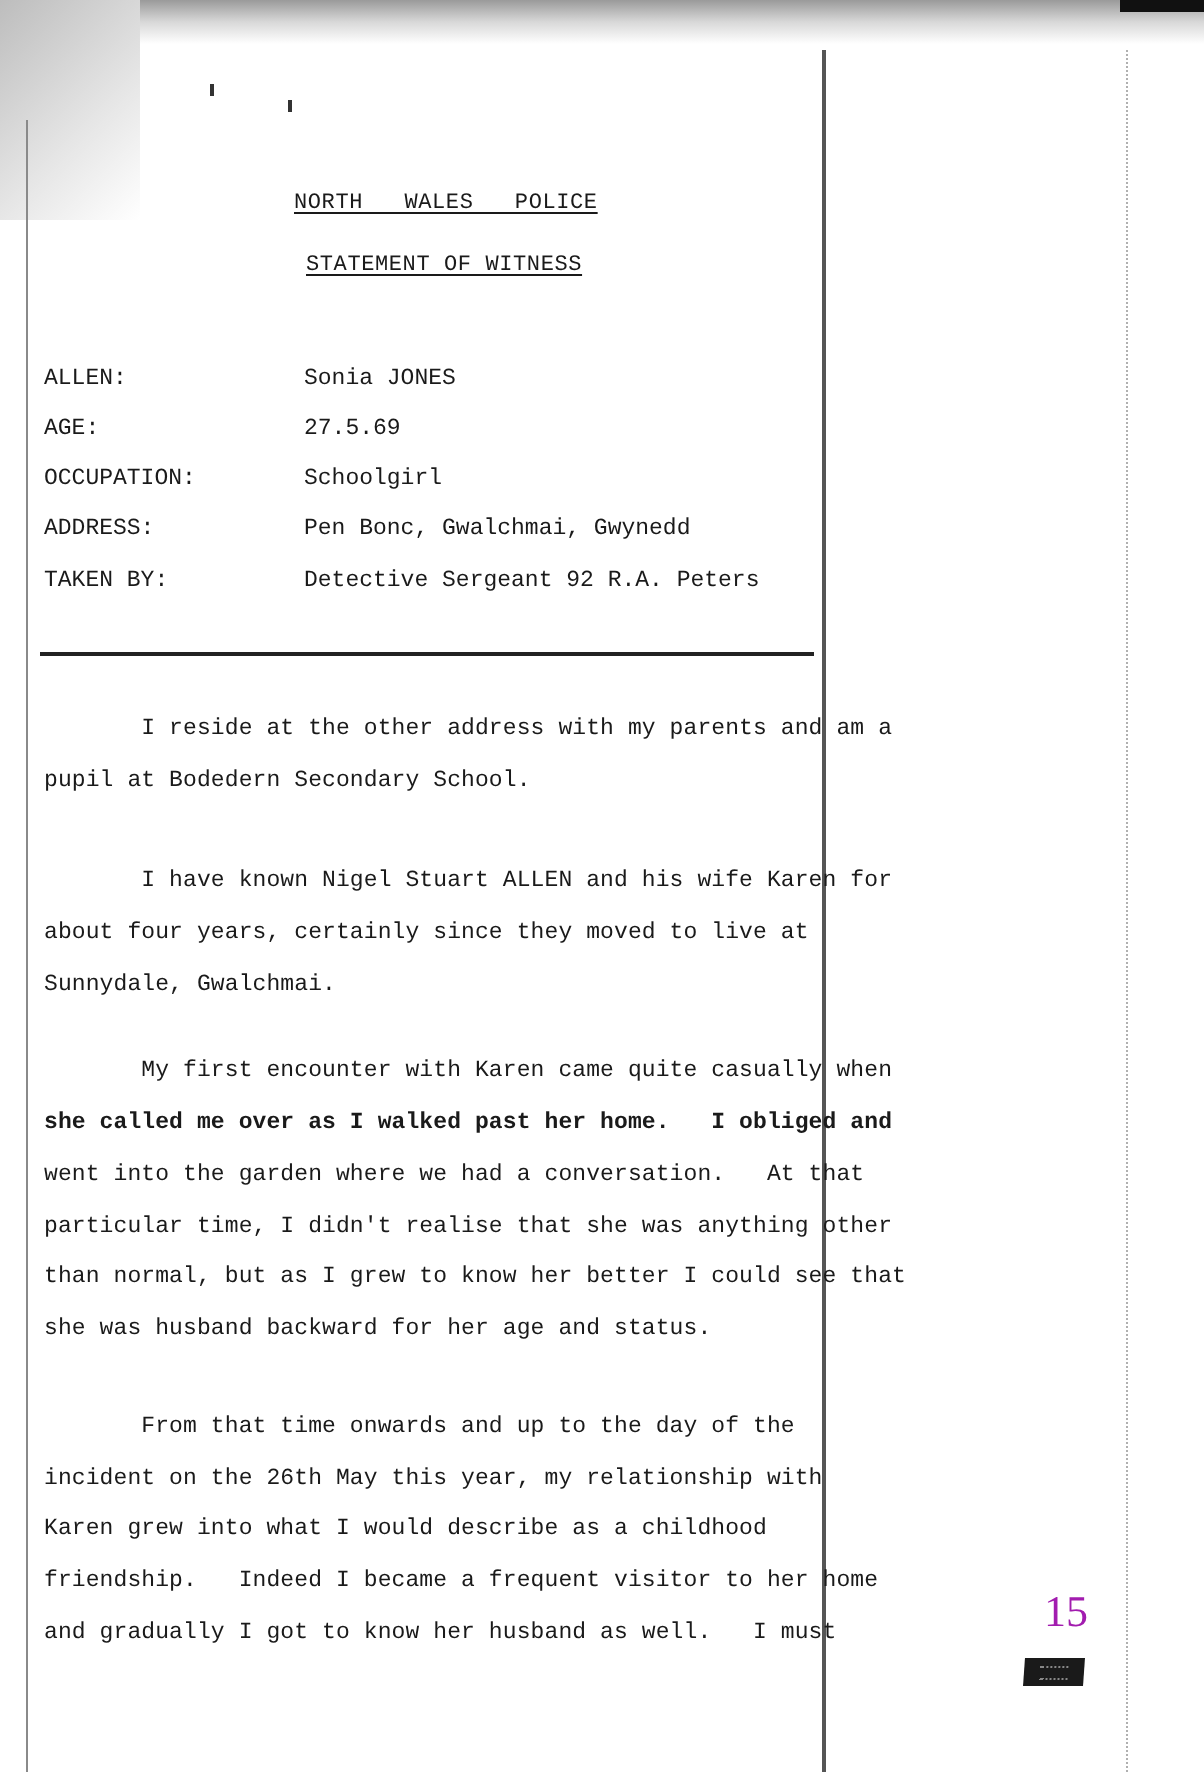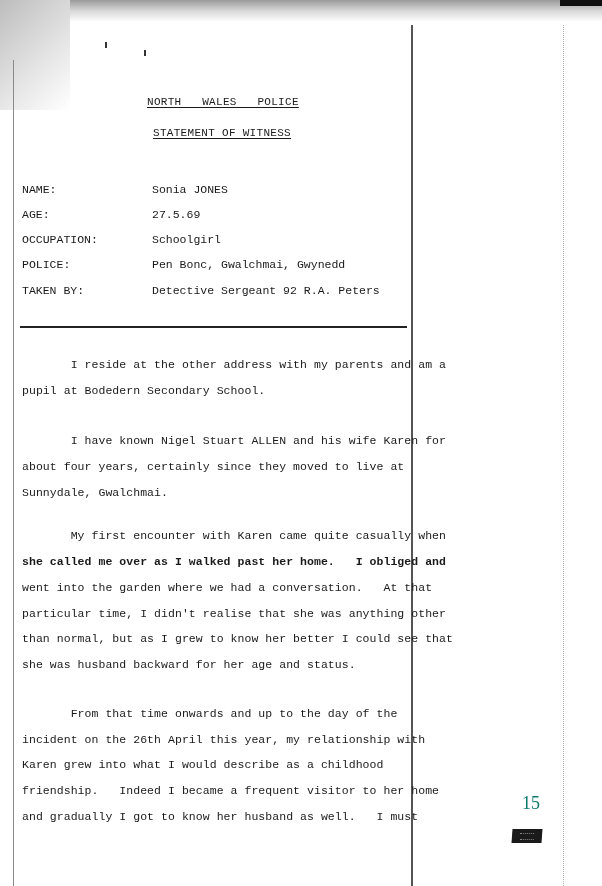--- a/index.html
+++ b/index.html
@@ -31,21 +31,21 @@
   }
   .field-label, .field-value { position:absolute; font-size:11.5px; white-space:pre; }
   .field-label { left:22px; }
   .field-value { left:152px; }
   .separator { position:absolute; left:20px; top:326px; width:387px; height:2px; background:#222; }
 
   .line { position:absolute; left:22px; font-size:11.5px; white-space:pre; letter-spacing:0.05px; }
 
   .page-number {
     position:absolute; left:522px; top:793px; font-family:"Liberation Serif","DejaVu Serif",serif;
-    font-size:18px; color:#0f766e;
+    font-size:22px; color:#a21caf;
   }
   .stamp {
     position:absolute; left:512px; top:829px; width:30px; height:14px; background:#1a1a1a;
     transform:skewX(-4deg);
   }
   .stamp::after {
     content:""; position:absolute; left:8px; top:4px; width:14px; height:5px;
     border-top:1px dotted #888; border-bottom:1px dotted #888;
   }
 </style>
@@ -60,30 +60,30 @@
 <div class="dotted-rule"></div>
 <div class="speck" style="left:105px;top:42px;"></div>
 <div class="speck" style="left:144px;top:50px;"></div>
 
 <div>
   <div class="title" style="left:147px;top:96px;">NORTH   WALES   POLICE</div>
   <div class="title" style="left:153px;top:127px;">STATEMENT OF WITNESS</div>
 </div>
 
 <div>
-  <div class="field-label" style="top:183px;">NAME:</div>
+  <div class="field-label" style="top:183px;">ALLEN:</div>
   <div class="field-value" style="top:183px;text-align:right;">Sonia JONES</div>
 
   <div class="field-label" style="top:208px;">AGE:</div>
   <div class="field-value" style="top:208px;">27.5.69</div>
 
   <div class="field-label" style="top:233px;">OCCUPATION:</div>
   <div class="field-value" style="top:233px;">Schoolgirl</div>
 
-  <div class="field-label" style="top:258px;">POLICE:</div>
+  <div class="field-label" style="top:258px;">ADDRESS:</div>
   <div class="field-value" style="top:258px;">Pen Bonc, Gwalchmai, Gwynedd</div>
 
   <div class="field-label" style="top:284px;">TAKEN BY:</div>
   <div class="field-value" style="top:284px;">Detective Sergeant 92 R.A. Peters</div>
 </div>
 
 <div class="separator"></div>
 
 <div>
   <div class="line" style="top:358px;">       I reside at the other address with my parents and am a</div>
@@ -94,20 +94,20 @@
   <div class="line" style="top:486px;">Sunnydale, Gwalchmai.</div>
 
   <div class="line" style="top:529px;">       My first encounter with Karen came quite casually when</div>
   <div class="line" style="top:555px;font-weight:bold;">she called me over as I walked past her home.   I obliged and</div>
   <div class="line" style="top:581px;">went into the garden where we had a conversation.   At that</div>
   <div class="line" style="top:607px;">particular time, I didn't realise that she was anything other</div>
   <div class="line" style="top:632px;">than normal, but as I grew to know her better I could see that</div>
   <div class="line" style="top:658px;">she was husband backward for her age and status.</div>
 
   <div class="line" style="top:707px;">       From that time onwards and up to the day of the</div>
-  <div class="line" style="top:733px;">incident on the 26th April this year, my relationship with</div>
+  <div class="line" style="top:733px;">incident on the 26th May this year, my relationship with</div>
   <div class="line" style="top:758px;">Karen grew into what I would describe as a childhood</div>
   <div class="line" style="top:784px;">friendship.   Indeed I became a frequent visitor to her home</div>
   <div class="line" style="top:810px;">and gradually I got to know her husband as well.   I must</div>
 </div>
 
 <div class="page-number">15</div>
 <div class="stamp"></div>
 
 </body></html>

